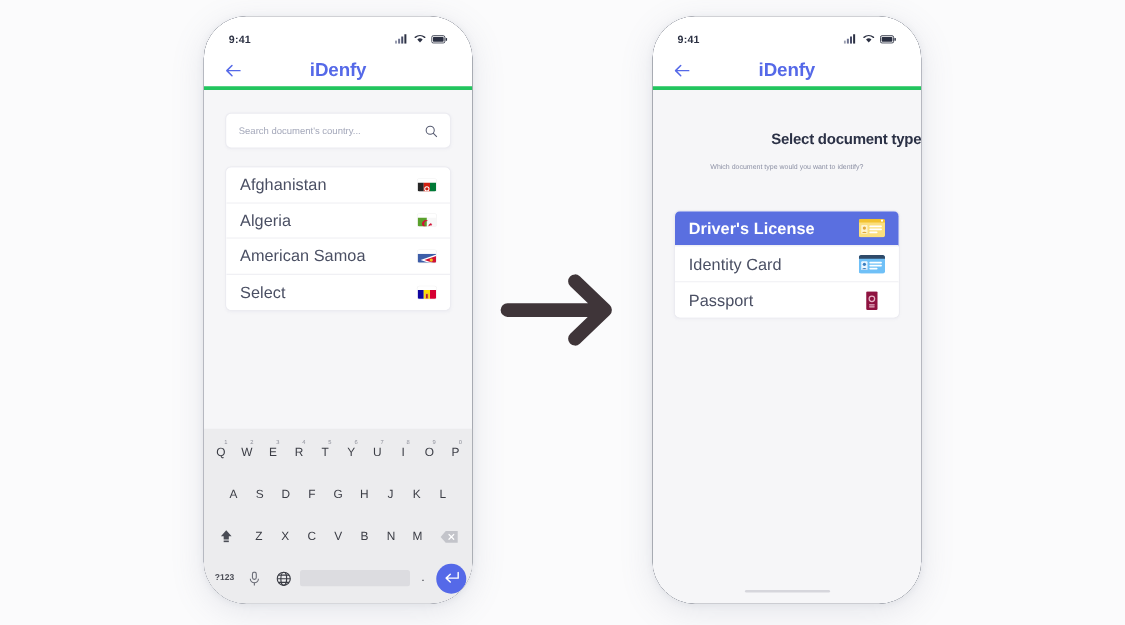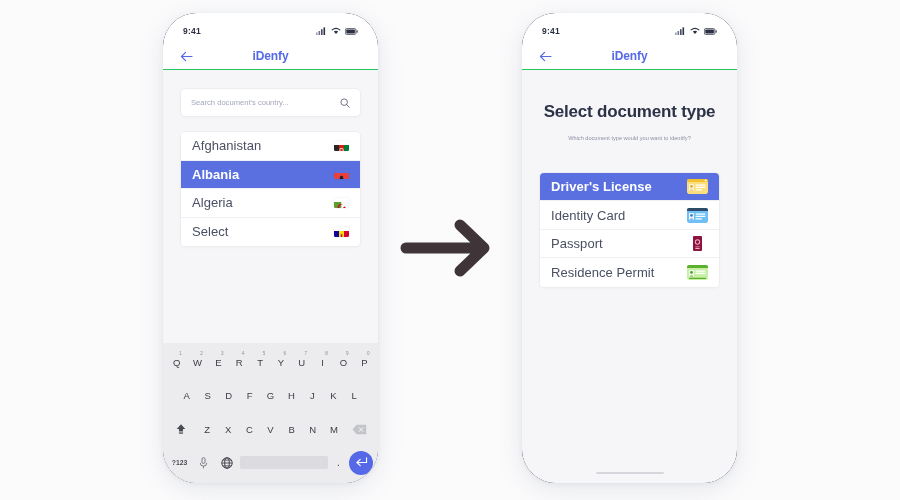--- a/index.html
+++ b/index.html
@@ -36,24 +36,24 @@
   .statusicons{display:flex;align-items:center;gap:4px;}
 
   
   .navbar{
     height:26px;flex:0 0 26px;position:relative;
     display:flex;align-items:center;justify-content:center;
     background:#fff;
   }
   .backbtn{position:absolute;left:16px;top:50%;transform:translateY(-50%);
     width:14px;height:14px;display:flex;align-items:center;justify-content:center;}
-  .brand{font-size:12px;color:#5569e8;font-weight:bold;letter-spacing:-.1px;}
-
-  
-  .content{flex:1 1 auto;background:#f6f6f8;position:relative;overflow:hidden;border-top:1px solid #22c55e;}
+  .brand{font-size:15px;color:#5569e8;font-weight:bold;letter-spacing:-.1px;}
+
+  
+  .content{flex:1 1 auto;background:#f6f6f8;position:relative;overflow:hidden;border-top:3px solid #22c55e;}
 
   
   .searchwrap{padding:18px 17px 0 17px;}
   .searchbox{
     height:29px;background:#fff;border:1px solid #ececf1;border-radius:5px;
     display:flex;align-items:center;padding:0 10px;box-sizing:border-box;
     box-shadow:0 1px 2px rgba(140,145,170,.05);
   }
   .searchinput{
     flex:1;border:none;outline:none;background:transparent;
@@ -73,21 +73,21 @@
   }
   .row:last-child{border-bottom:none;}
   .row.selected{background:#5a6fe0;}
   .rowlabel{font-size:13px;color:#4a4f63;letter-spacing:.05px;}
   .row.selected .rowlabel{color:#fff;font-weight:bold;}
   .flag{width:15px;height:10px;border-radius:1.5px;overflow:hidden;position:relative;flex:0 0 auto;
         box-shadow:0 0 0 .5px rgba(0,0,0,.06);}
   .docicon{width:21px;height:15px;border-radius:2px;overflow:hidden;position:relative;flex:0 0 auto;}
 
   
-  .doctitle{text-align:center;font-size:17px;font-weight:bold;color:#2b3146;margin:32px 0 10px 0;letter-spacing:-.2px;}
+  .doctitle{text-align:right;font-size:12px;font-weight:bold;color:#2b3146;margin:32px 0 10px 0;letter-spacing:-.2px;}
   .docsub{text-align:center;font-size:5.6px;color:#8c90a4;line-height:1.75;margin:12px 26px 0 26px;}
 
   .homebar{position:absolute;left:50%;transform:translateX(-50%);bottom:9px;
     width:68px;height:2.5px;border-radius:2px;background:#d6d6dc;}
 
   
   .keyboard{
     position:absolute;left:0;right:0;bottom:0;height:140px;
     background:#ececee;padding:7px 5px 8px 5px;box-sizing:border-box;
     display:flex;flex-direction:column;justify-content:space-between;
@@ -163,34 +163,36 @@
             <div class="row">
               <span class="rowlabel">Afghanistan</span>
               <span class="flag"><svg viewBox="0 0 15 10">
                   <rect width="5" height="10" fill="#262626"></rect>
                   <rect x="5" width="5" height="10" fill="#d32011"></rect>
                   <rect x="10" width="5" height="10" fill="#007a36"></rect>
                   <circle cx="7.5" cy="5" r="2.1" fill="#fff"></circle>
                   <circle cx="7.5" cy="5" r="1.3" fill="#d32011"></circle>
                 </svg></span>
             </div>
-            <div class="row selected">
-              <span class="rowlabel">Albania</span>
-              <span class="flag"><svg viewBox="0 0 15 10">
-                  <rect width="15" height="10" fill="#e8403f"></rect>
-                  <path d="M7.5 2.4 L5.6 4 L6.4 4.6 L5.2 5.6 L6.6 6 L6.2 7.4 L7.5 6.9 L8.8 7.4 L8.4 6 L9.8 5.6 L8.6 4.6 L9.4 4 Z" fill="#1b1b1b"></path>
-                </svg></span>
-            </div>
             <div class="row">
               <span class="rowlabel">Algeria</span>
               <span class="flag"><svg viewBox="0 0 15 10">
                   <rect width="7.5" height="10" fill="#5aa02c"></rect>
                   <rect x="7.5" width="7.5" height="10" fill="#f7f7f7"></rect>
                   <path d="M10.2 5 A2.4 2.4 0 1 1 8.6 2.9 A2.9 2.9 0 1 0 8.6 7.1 A2.4 2.4 0 0 1 10.2 5 Z" fill="#d21034"></path>
                   <path d="M10.6 4.1 L11 5 L11.9 5.1 L11.2 5.7 L11.4 6.6 L10.6 6.1 L9.8 6.6 L10 5.7 L9.4 5.1 L10.3 5 Z" fill="#d21034"></path>
+                </svg></span>
+            </div>
+            <div class="row">
+              <span class="rowlabel">American Samoa</span>
+              <span class="flag"><svg viewBox="0 0 15 10">
+                  <rect width="15" height="10" fill="#3d5da8"></rect>
+                  <path d="M15 0.6 L2.5 5 L15 9.4 Z" fill="#fff"></path>
+                  <path d="M15 1.8 L5.6 5 L15 8.2 Z" fill="#d21034"></path>
+                  <circle cx="11" cy="5" r="1.3" fill="#f0c419"></circle>
                 </svg></span>
             </div>
             <div class="row">
               <span class="rowlabel">Select</span>
               <span class="flag"><svg viewBox="0 0 15 10">
                   <rect width="5" height="10" fill="#10069f"></rect>
                   <rect x="5" width="5" height="10" fill="#fedf00"></rect>
                   <rect x="10" width="5" height="10" fill="#d50032"></rect>
                   <rect x="6.1" y="2.6" width="2.8" height="4.8" rx="0.5" fill="#e8b84b"></rect>
                   <rect x="6.8" y="3.3" width="1.4" height="3.4" fill="#b8202e"></rect>
@@ -410,33 +412,20 @@
             <div class="row">
               <span class="rowlabel">Passport</span>
               <span class="docicon"><svg viewBox="0 0 21 15">
                   <rect x="6" y="0" width="9" height="15" rx="1" fill="#8e123f"></rect>
                   <circle cx="10.5" cy="6" r="2.7" fill="#e6b3c6"></circle>
                   <circle cx="10.5" cy="6" r="1.7" fill="#8e123f"></circle>
                   <rect x="8.2" y="10.4" width="4.6" height="0.9" rx="0.45" fill="#e6b3c6"></rect>
                   <rect x="8.2" y="12" width="4.6" height="0.9" rx="0.45" fill="#e6b3c6"></rect>
                 </svg></span>
             </div>
-            <div class="row">
-              <span class="rowlabel">Residence Permit</span>
-              <span class="docicon"><svg viewBox="0 0 21 15">
-                  <rect width="21" height="15" rx="1.4" fill="#c7f0a6"></rect>
-                  <rect width="21" height="3" fill="#5bb02e"></rect>
-                  <rect x="2" y="5" width="5" height="7" rx="0.7" fill="#eefbe4"></rect>
-                  <circle cx="4.5" cy="7.4" r="1.3" fill="#4a9a26"></circle>
-                  <path d="M2.6 11.4 A2.3 2.3 0 0 1 6.4 11.4 Z" fill="#4a9a26"></path>
-                  <rect x="8.5" y="5.4" width="10" height="1.3" rx="0.6" fill="#fff"></rect>
-                  <rect x="8.5" y="7.8" width="10" height="1.3" rx="0.6" fill="#fff"></rect>
-                  <rect x="2" y="12.8" width="17" height="1.1" rx="0.5" fill="#5bb02e"></rect>
-                </svg></span>
-            </div>
           </div>
         <div class="homebar"></div>
       </div>
 
     </div>
   </div>
 
 </div>
 
 </body></html>

